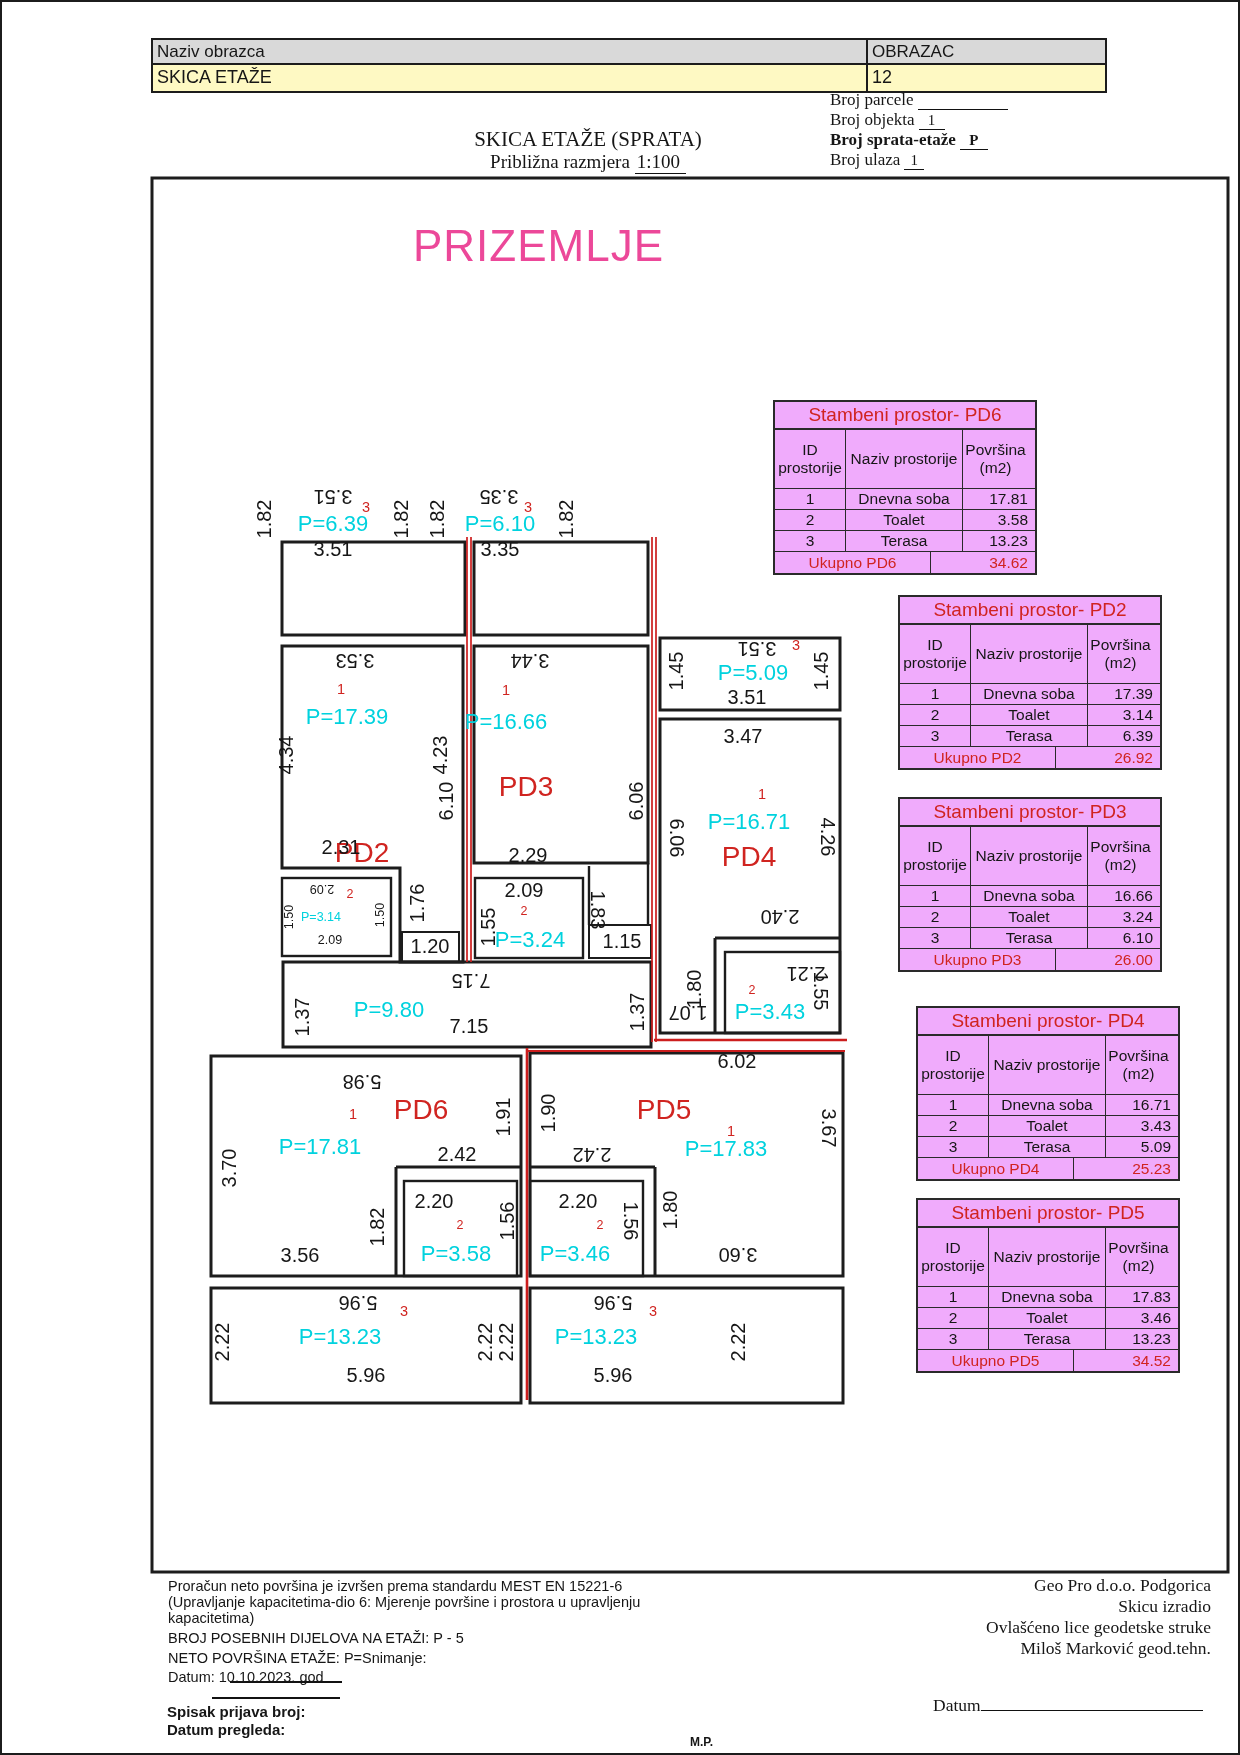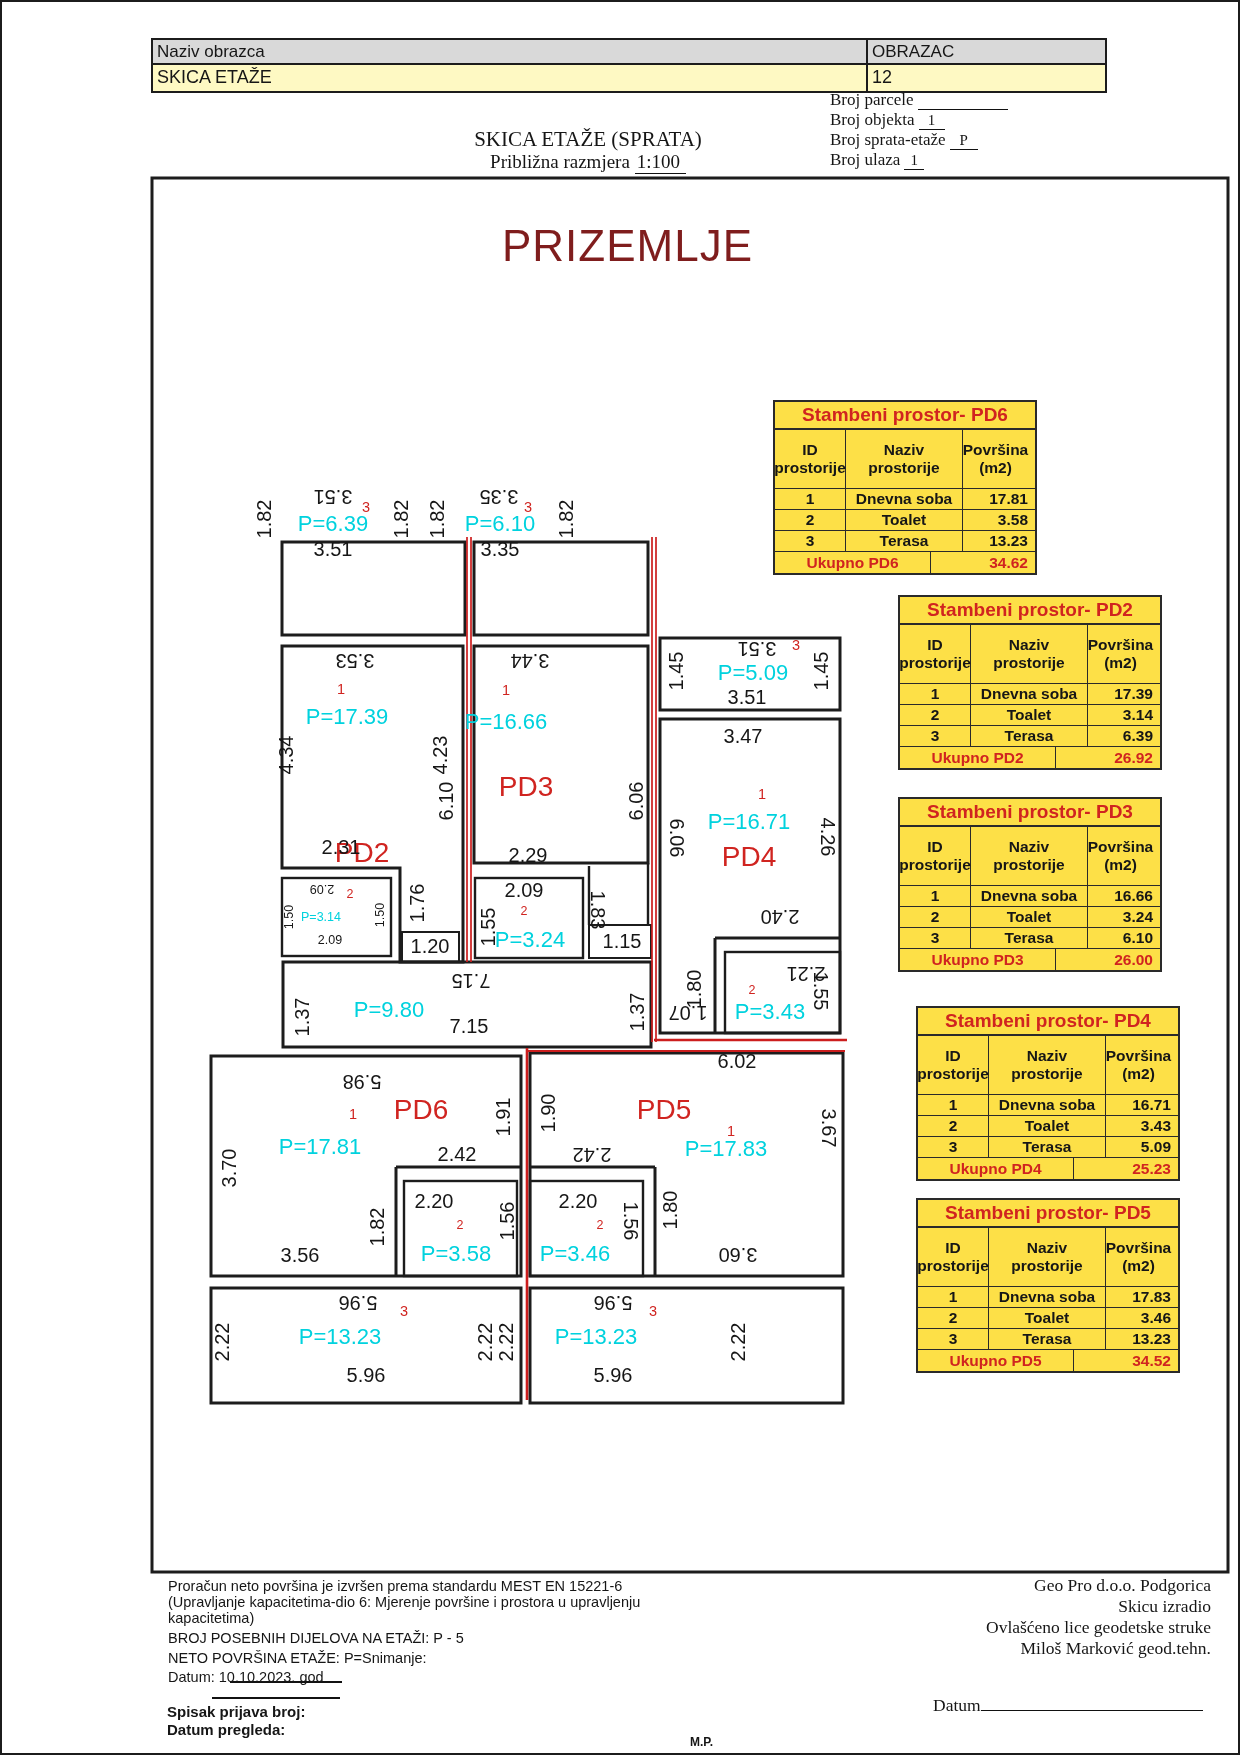--- a/index.html
+++ b/index.html
@@ -17,32 +17,32 @@
   .fh-cell.c2{width:147px;border-left:2px solid #1c1c1c;}
   
   .broj-line{position:absolute;left:830px;font-family:"Liberation Serif",serif;font-size:17px;white-space:nowrap;}
   .broj-line .u{display:inline-block;border-bottom:1.6px solid #111;text-align:center;font-size:15px;height:17px;vertical-align:bottom;margin-left:4px;}
   
   .doc-title{position:absolute;left:418px;top:127px;width:340px;text-align:center;
              font-family:"Liberation Serif",serif;font-size:21px;}
   .doc-subtitle{position:absolute;left:418px;top:151px;width:340px;text-align:center;
              font-family:"Liberation Serif",serif;font-size:19px;}
   .doc-subtitle .u{border-bottom:1.6px solid #111;padding:0 6px 1px 2px;}
-  .floor-title{position:absolute;left:413px;top:221px;width:340px;text-align:right;
-             font-size:44px;letter-spacing:1px;color:#7f1d1d;}
+  .floor-title{position:absolute;left:413px;top:221px;width:340px;text-align:left;
+             font-size:44px;letter-spacing:1px;color:#ec4899;}
   
   .plan-label{position:absolute;font-size:20px;color:#161616;white-space:nowrap;line-height:1;}
   .plan-label.c{color:#00d2de;}
   .plan-label.r{color:#d02420;}
   .plan-label.lg{font-size:22px;}
   .plan-label.sm{font-size:12.5px;}
   .plan-label.sm2{font-size:14.5px;}
   .plan-label.unit{font-size:28px;}
   
-  .atable{position:absolute;width:264px;border:2px solid #2a2a2a;box-sizing:border-box;background:#fde047;font-size:15.5px;font-weight:bold;}
+  .atable{position:absolute;width:264px;border:2px solid #2a2a2a;box-sizing:border-box;background:#f0abfc;font-size:15.5px;}
   .atable .ttl{height:26px;line-height:26px;text-align:center;color:#d02420;font-size:19px;border-bottom:2px solid #2a2a2a;}
   .atable .hrow{display:flex;height:58px;border-bottom:1.6px solid #2a2a2a;}
   .atable .drow{display:flex;height:20px;border-bottom:1.4px solid #2a2a2a;}
   .atable .trow{display:flex;height:21px;color:#d02420;gap:43px;}
   .atable .cell{box-sizing:border-box;display:flex;align-items:center;justify-content:center;text-align:center;white-space:pre-line;line-height:1.15;}
   .atable .c-id{width:71px;border-right:1.6px solid #2a2a2a;}
   .atable .c-nm{width:117px;border-right:1.6px solid #2a2a2a;}
   .atable .c-ar{width:72px;justify-content:flex-end;padding-right:7px;}
   .atable .c-tot{width:188px;border-right:1.6px solid #2a2a2a;}
   
@@ -105,21 +105,21 @@
     </div>
     <div class="fh-row bot">
       <div class="fh-cell c1" style="font-size:18px">SKICA ETAŽE</div>
       <div class="fh-cell c2" style="font-size:18px">12</div>
     </div>
   </div>
 
   <div id="broj-block">
       <div class="broj-line" style="top: 90px;"><span>Broj parcele</span><span class="u" style="width: 90px;"></span></div>
       <div class="broj-line" style="top: 110px;"><span>Broj objekta</span><span class="u" style="width: 26px;">1</span></div>
-      <div class="broj-line" style="top: 130px;"><span>Broj sprata-etaže</span><span class="u" style="width: 28px;">P</span></div>
+      <div class="broj-line" style="top: 130px; font-weight: bold;"><span>Broj sprata-etaže</span><span class="u" style="width: 28px;">P</span></div>
       <div class="broj-line" style="top: 150px;"><span>Broj ulaza</span><span class="u" style="width: 20px;">1</span></div>
     </div>
 
   <div class="doc-title">SKICA ETAŽE (SPRATA)</div>
   <div class="doc-subtitle">
     <span>Približna razmjera</span>
     <span class="u">1:100</span>
   </div>
   <div class="floor-title">PRIZEMLJE</div>
 

